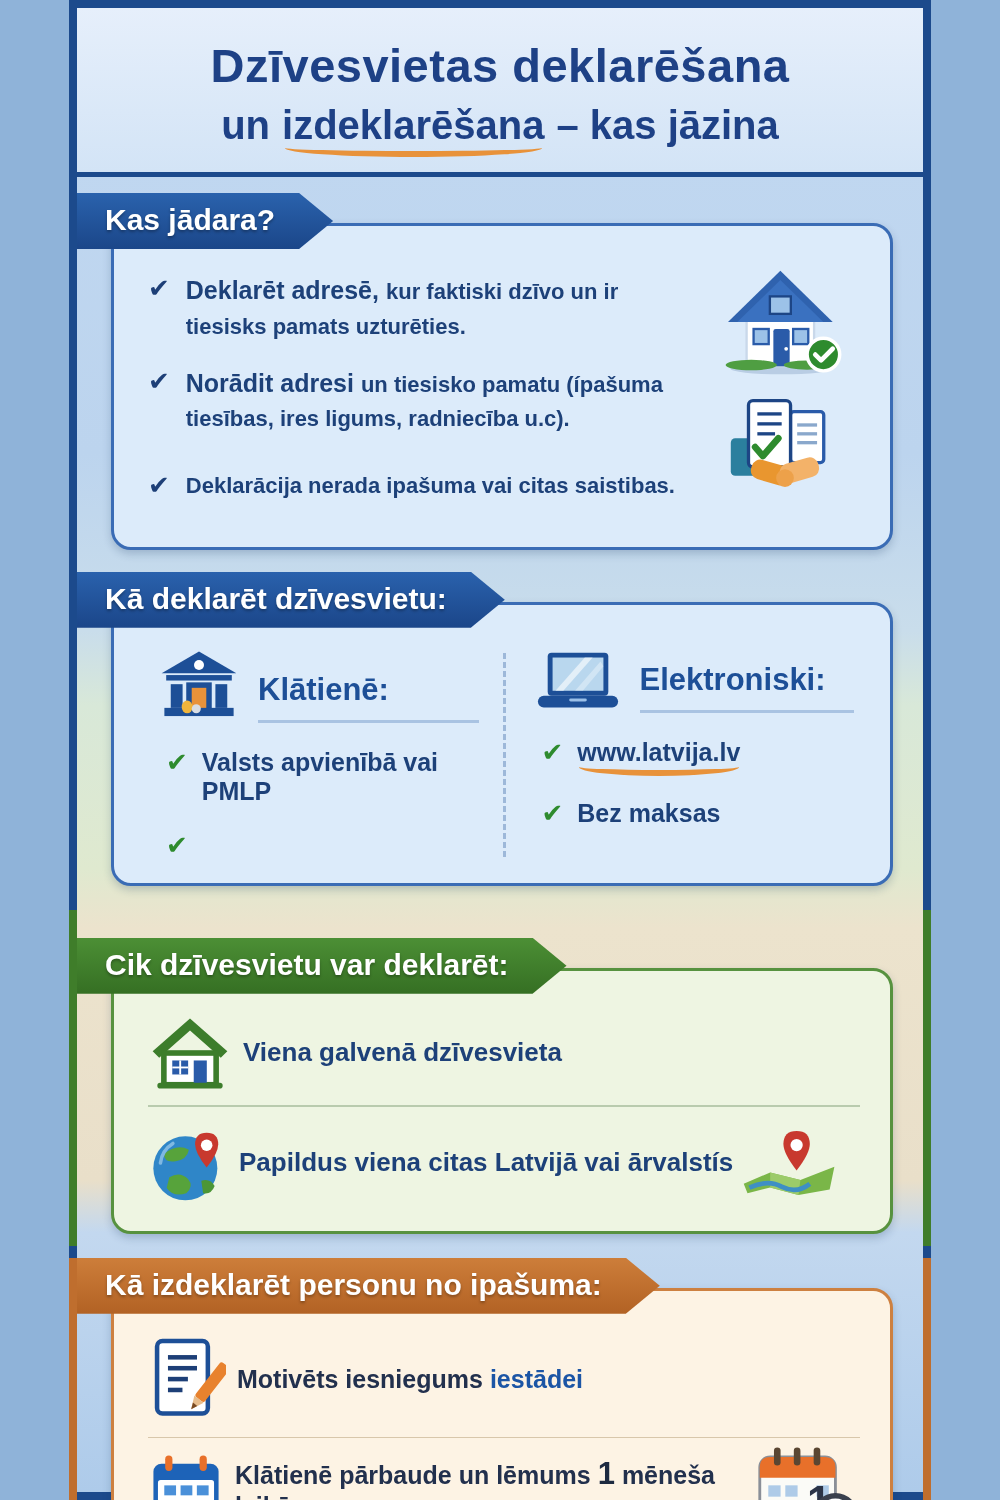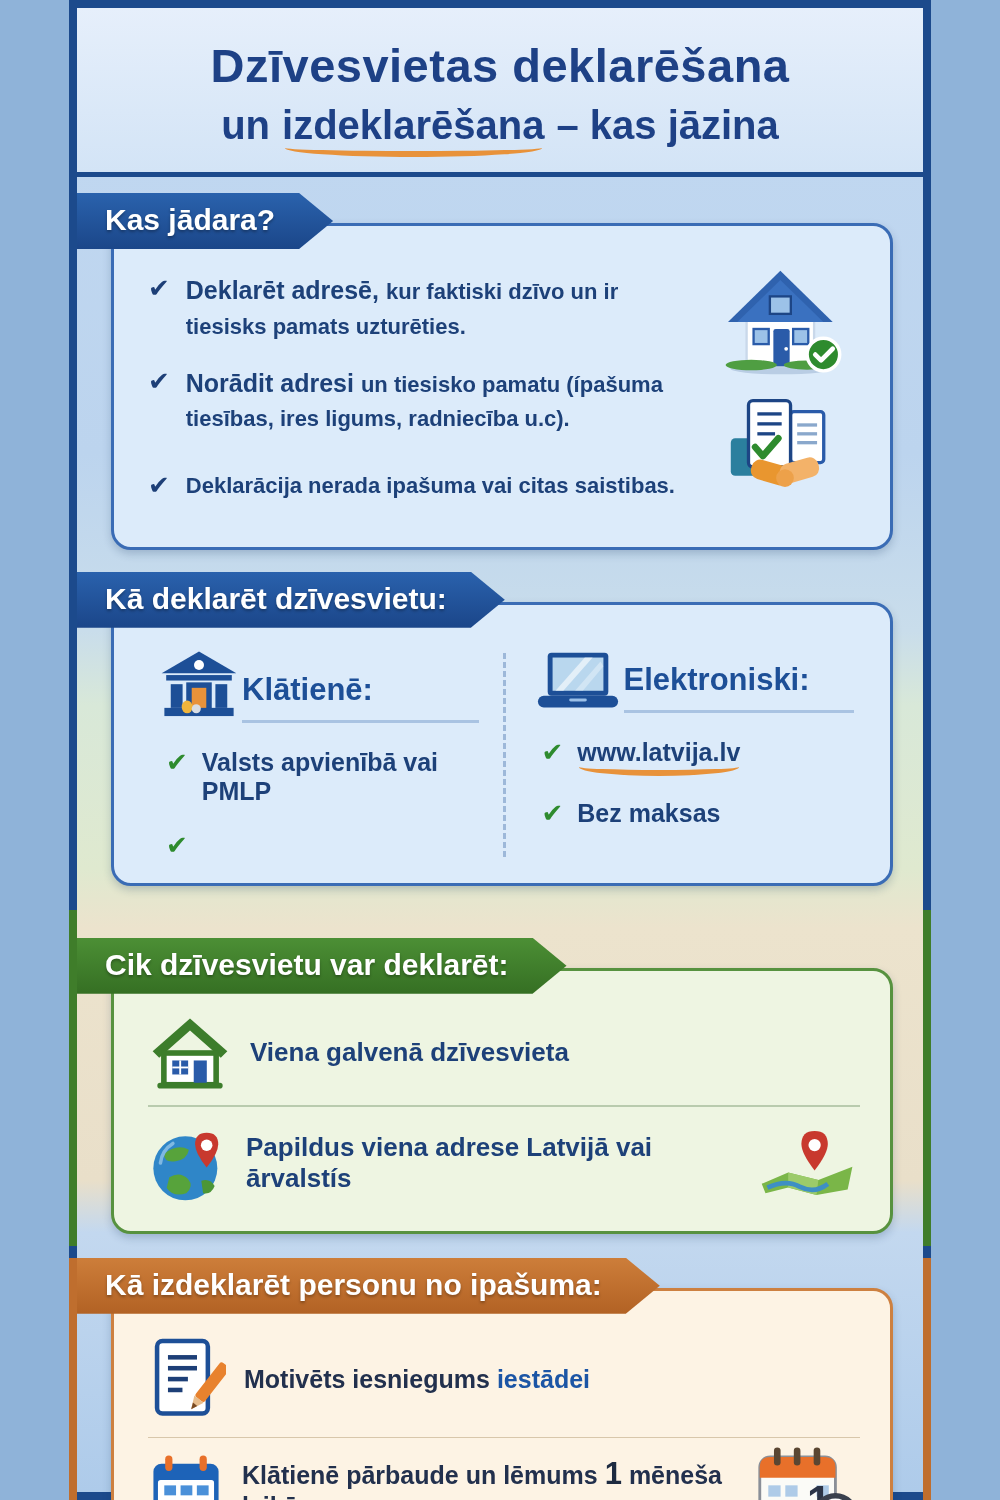--- a/index.html
+++ b/index.html
@@ -68,29 +68,29 @@
   .s1-items { flex:1; padding-top:6px; }
   .chk-item { display:flex; gap:16px; margin-bottom:22px; align-items:flex-start; }
   .chk-item .mark { font-size:26px; font-weight:700; color:#1d3f77; line-height:1.3; }
   .chk-item .txt  { font-size:22px; font-weight:600; color:#1d4179; line-height:1.5; }
   .chk-item .txt b { font-size:25px; font-weight:700; margin-right:7px; }
   .s1-icons { width:150px; display:flex; flex-direction:column; align-items:center; gap:16px; }
   
   .two-col { display:flex; }
   .col { flex:1; padding:0 6px 0 10px; }
   .vsep { border-left:3px dashed #9db8d9; margin:4px 18px; }
-  .colhead { display:flex; align-items:flex-end; gap:2px; }
+  .colhead { display:flex; align-items:flex-end; gap:18px; }
   .colhead-t { flex:1; border-bottom:3px solid #a9c3e2; padding-bottom:12px;
                font-size:31px; font-weight:700; color:#1d4f97; }
   .gchk { display:flex; gap:14px; align-items:baseline; margin:24px 0 0 8px;
           font-size:25px; font-weight:700; color:#1d4179; }
   .gchk .mark { color:#2e8b2e; font-size:26px; }
   .big-val { font-size:33px; font-weight:700; margin-left:8px; }
   
-  .row { display:flex; align-items:center; gap:18px; padding:10px 0; }
+  .row { display:flex; align-items:center; gap:11px; padding:10px 0; }
   .row .rtxt { font-size:26px; font-weight:700; color:#1d4179; }
   .rdiv { border-top:2px solid #b9cbae; margin:4px 0; }
   .sec-orange .rdiv { border-top:1px solid #d8c7ab; }
   .sec-orange .row .rtxt { color:#22304d; font-size:25px; }
   .sec-orange .hl   { color:#1c55a5; margin-left:7px; }
   .num1 { font-size:31px; margin:0 7px; color:#1d2a40; }
   .icon { flex:none; }
 </style>
 </head>
 <body>
@@ -238,21 +238,21 @@
 
         <svg class="icon" width="80" height="84" viewBox="0 0 90 92">
           <circle cx="42" cy="52" r="36" fill="#2f86c8"></circle>
           <path d="M18 36 q14 -12 28 -5 q-2 11 -15 13 q-13 2 -13 -8z" fill="#57a33b"></path>
           <path d="M24 62 q12 -7 21 2 q7 8 -2 16 q-14 5 -22 -6z" fill="#57a33b"></path>
           <path d="M60 66 q10 -3 15 6 q-4 10 -13 8z" fill="#4c9636"></path>
           <path d="M14 46 a30 30 0 0 1 14 -22" stroke="#7fb8e2" stroke-width="4" fill="none" stroke-linecap="round"></path>
           <path d="M66 12 q13 0 13 13 q0 10 -13 26 q-13 -16 -13 -26 q0 -13 13 -13z" fill="#c8392e"></path>
           <circle cx="66" cy="26" r="6.5" fill="#ffffff"></circle>
         </svg>
-        <span class="rtxt">Papildus viena adrese Latvijā vai ārvalstís</span>
+        <span class="rtxt">Papildus viena citas Latvijā vai ārvalstís</span>
 
         <svg class="icon" width="104" height="68" viewBox="0 0 110 72" style="margin-left:-6px">
           <polygon points="6,58 34,46 66,54 102,40 97,64 64,70 34,62 10,68" fill="#7ab648"></polygon>
           <polygon points="34,46 66,54 64,70 34,62" fill="#9ccb6a"></polygon>
           <path d="M12 62 q20 -9 34 -1 q16 8 30 -3" stroke="#3e8fc4" stroke-width="5" fill="none"></path>
           <path d="M62 2 q14 0 14 14 q0 10 -14 28 q-14 -18 -14 -28 q0 -14 14 -14z" fill="#c8392e"></path>
           <circle cx="62" cy="17" r="6.5" fill="#ffffff"></circle>
         </svg>
       </div>
     </div>

